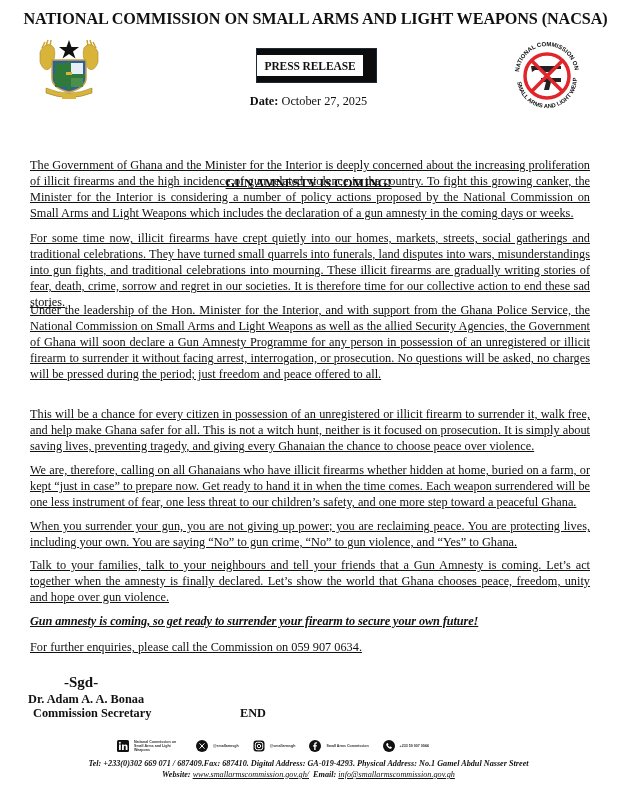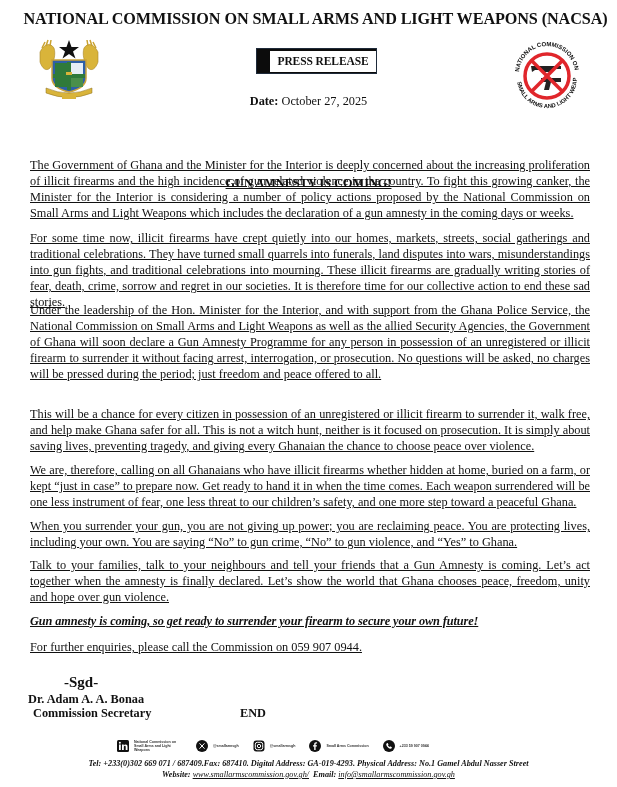--- a/index.html
+++ b/index.html
@@ -8,23 +8,23 @@
 
   .org-title {
     position: absolute; left: 0; top: 10px; width: 617px; text-align: center;
     font-weight: bold; font-size: 16.2px; letter-spacing: -0.1px; color: #111; margin-left: 7px;
   }
 
   .coat-of-arms { position: absolute; left: 36px; top: 38px; width: 66px; height: 62px; }
   .nacsa-logo { position: absolute; left: 507px; top: 34px; width: 80px; height: 80px; }
 
   .press-box {
-    position: absolute; left: 256px; top: 48px; width: 121px; height: 26px;
+    position: absolute; left: 256px; top: 48px; width: 121px; height: 35px;
     background: #0c0c0c; border: 1px solid #1e2a3a;
-    display: flex; align-items: center; justify-content: flex-end;
+    display: flex; align-items: center; justify-content: flex-start;
   }
   .press-inner {
     background: #fff; width: 106px; height: 21px;
     display: flex; align-items: center; justify-content: center;
     font-weight: bold; font-size: 11.5px; letter-spacing: -0.1px;
   }
 
   .date-line {
     position: absolute; left: 0; top: 94px; width: 617px; text-align: center;
     font-size: 12.3px;
@@ -149,21 +149,21 @@
 <div class="body-text p6">
     <p>When you surrender your gun, you are not giving up power; you are reclaiming peace. You are protecting lives, including your own. You are saying “No” to gun crime, “No” to gun violence, and “Yes” to Ghana.</p>
   </div>
 <div class="body-text p7">
     <p>Talk to your families, talk to your neighbours and tell your friends that a Gun Amnesty is coming. Let’s act together when the amnesty is finally declared. Let’s show the world that Ghana chooses peace, freedom, unity and hope over gun violence.</p>
   </div>
 <div class="body-text p8">
     <p>Gun amnesty is coming, so get ready to surrender your firearm to secure your own future!</p>
   </div>
 <div class="body-text p9">
-    <p>For further enquiries, please call the Commission on 059 907 0944.</p>
+    <p>For further enquiries, please call the Commission on 059 907 0634.</p>
   </div>
 
 <div class="sgd">-Sgd-</div>
 <div class="signatory">
   <div>Dr. Adam A. A. Bonaa</div>
   <div>Commission Secretary</div>
 </div>
 
 <div class="end-mark">END</div>
 

